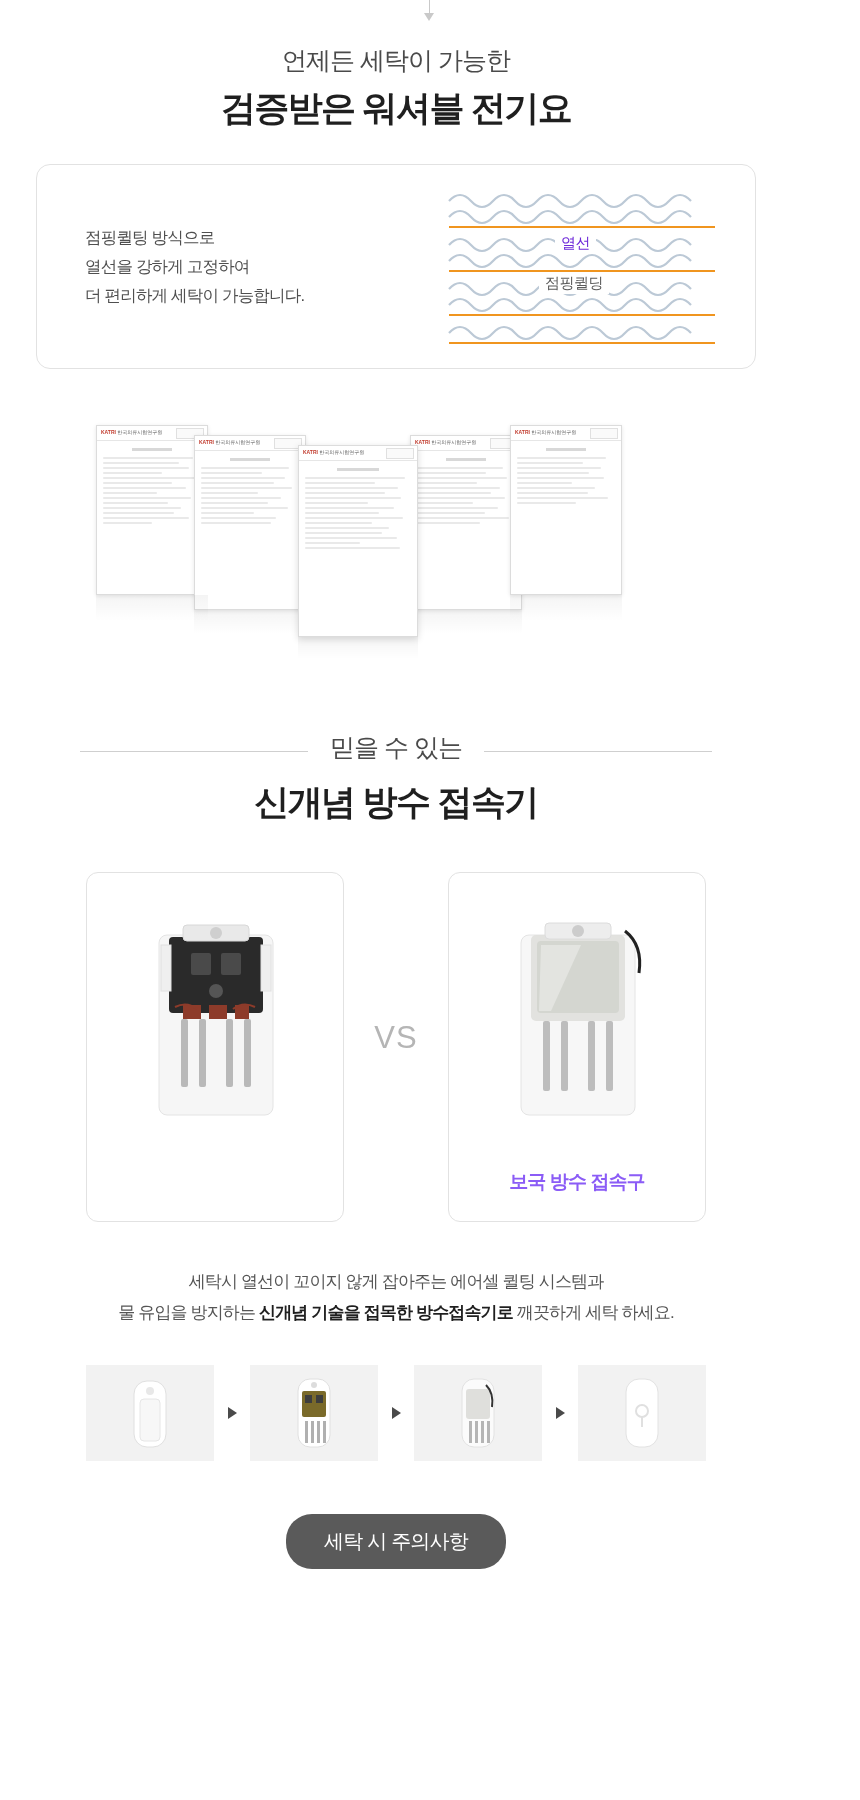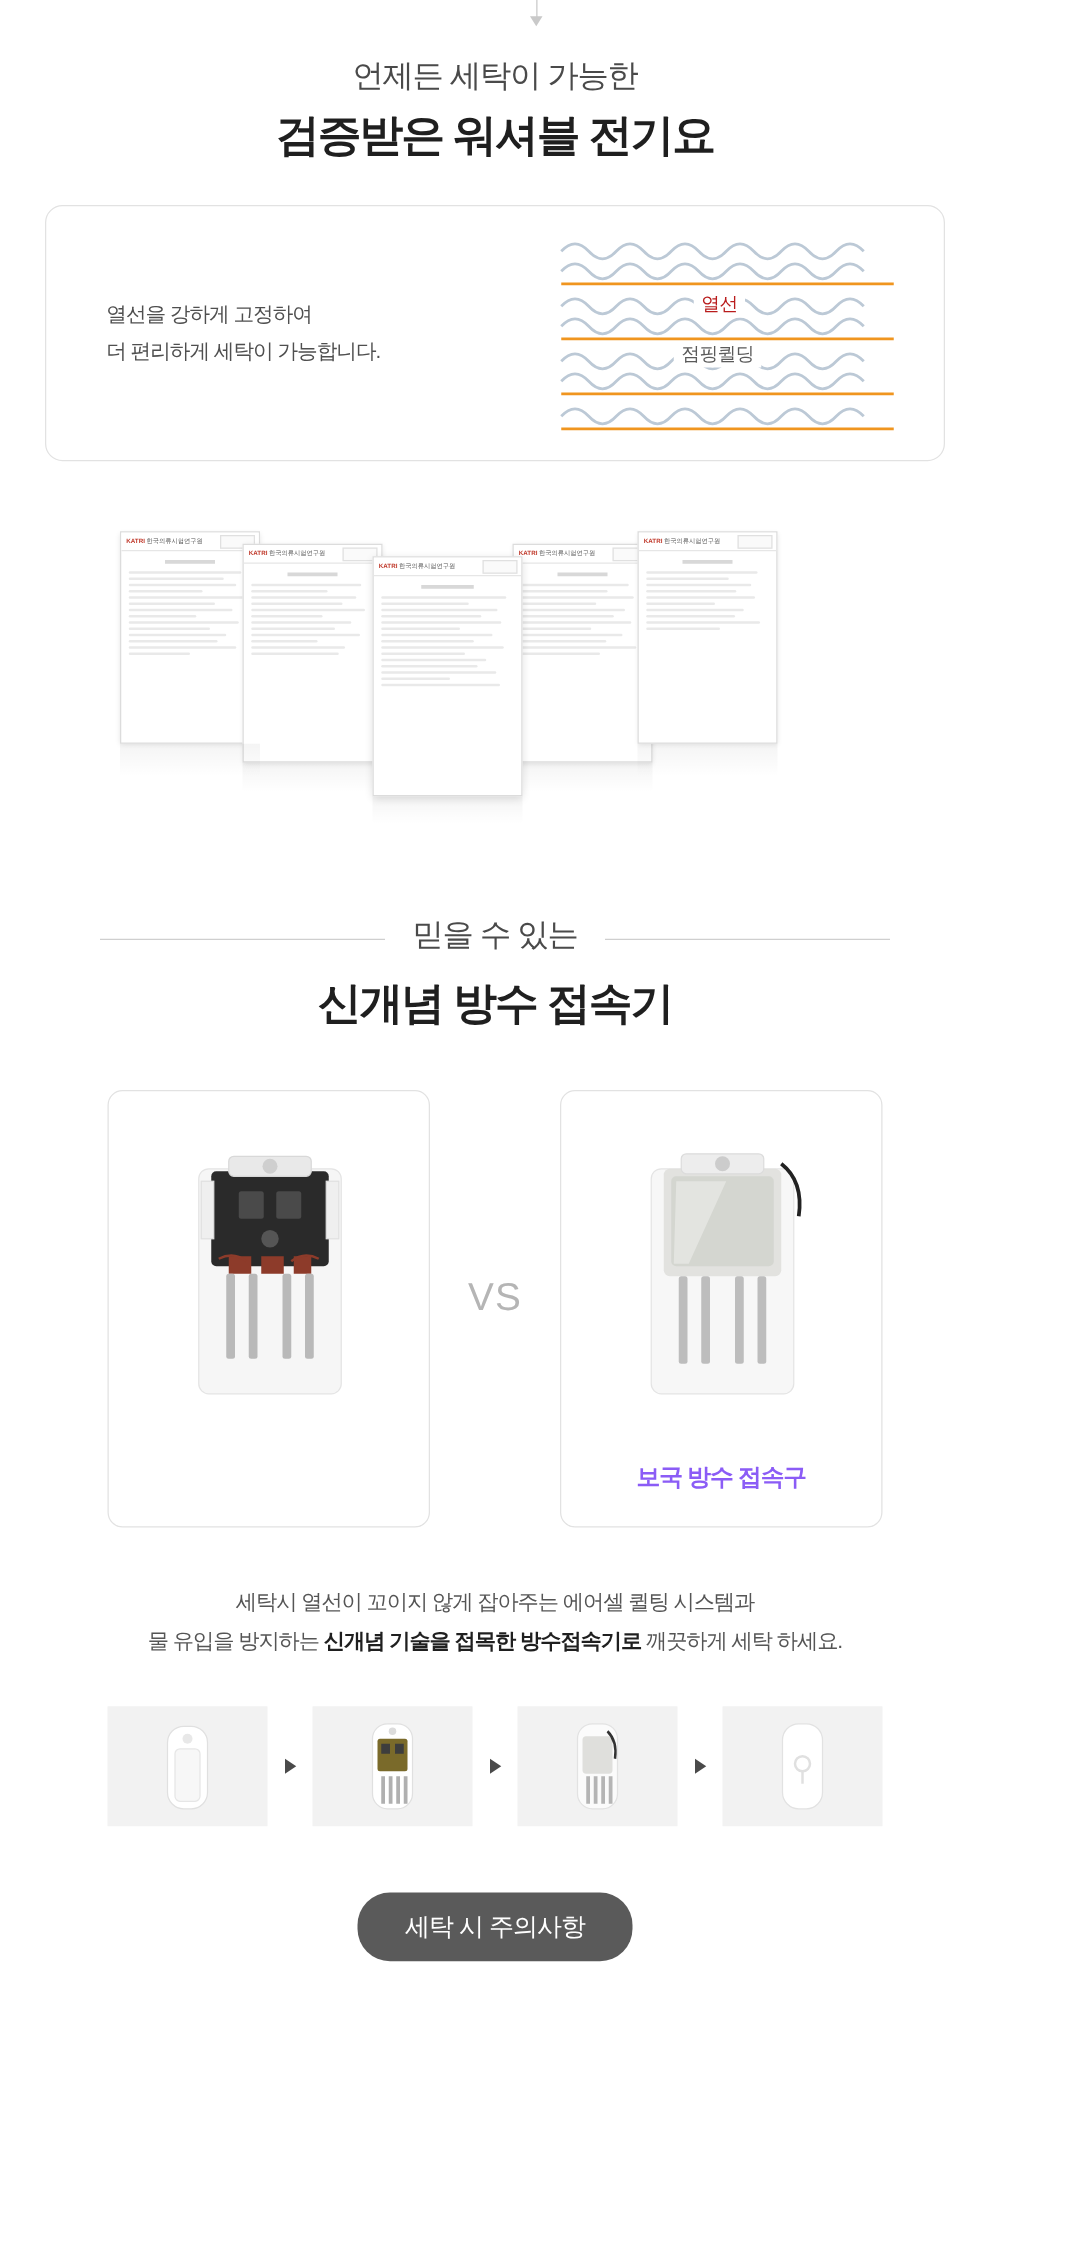--- a/index.html
+++ b/index.html
@@ -50,21 +50,21 @@
   .card-text {
     margin-left: 48px;
     font-size: 16.5px; line-height: 29px; color: #4f4f4f; letter-spacing: -0.8px;
   }
   .card-graphic {
     position: absolute; right: 38px; top: 22px;
     width: 270px; height: 162px;
   }
   .label-yeolseon, .label-jumping {
     position: absolute;
-    font-size: 15px; color: #b91c1c; letter-spacing: -0.5px;
+    font-size: 15px; color: #6d28d9; letter-spacing: -0.5px;
     background: #ffffff; padding: 1px 6px;
   }
   .label-yeolseon { left: 108px; top: 46px; }
   .label-jumping { left: 92px; top: 86px; color: #5a5a5a; }
 
   
   .certs {
     margin: 44px auto 0 auto; width: 620px; height: 250px; position: relative;
   }
   .cert {
@@ -173,20 +173,21 @@
     <div class="head"></div>
   </div>
 
   <div class="heading-block">
     <div class="heading-sub">언제든 세탁이 가능한</div>
     <div class="heading-main">검증받은 워셔블 전기요</div>
   </div>
 
   <div class="card">
     <div class="card-text">
+      <div>점핑퀼팅 방식으로</div>
       <div>열선을 강하게 고정하여</div>
       <div>더 편리하게 세탁이 가능합니다.</div>
     </div>
 
     <div class="card-graphic">
       <svg width="270" height="162" viewBox="0 0 270 162">
 
         <g fill="none" stroke-width="2.2">
           <path d="M2 14 q11 -12 22 0 q11 12 22 0 q11 -12 22 0 q11 12 22 0 q11 -12 22 0 q11 12 22 0 q11 -12 22 0 q11 12 22 0 q11 -12 22 0 q11 12 22 0 q11 -12 22 0" stroke="#bcc9d6"></path>
           <path d="M2 30 q11 -12 22 0 q11 12 22 0 q11 -12 22 0 q11 12 22 0 q11 -12 22 0 q11 12 22 0 q11 -12 22 0 q11 12 22 0 q11 -12 22 0 q11 12 22 0 q11 -12 22 0" stroke="#bcc9d6"></path>

